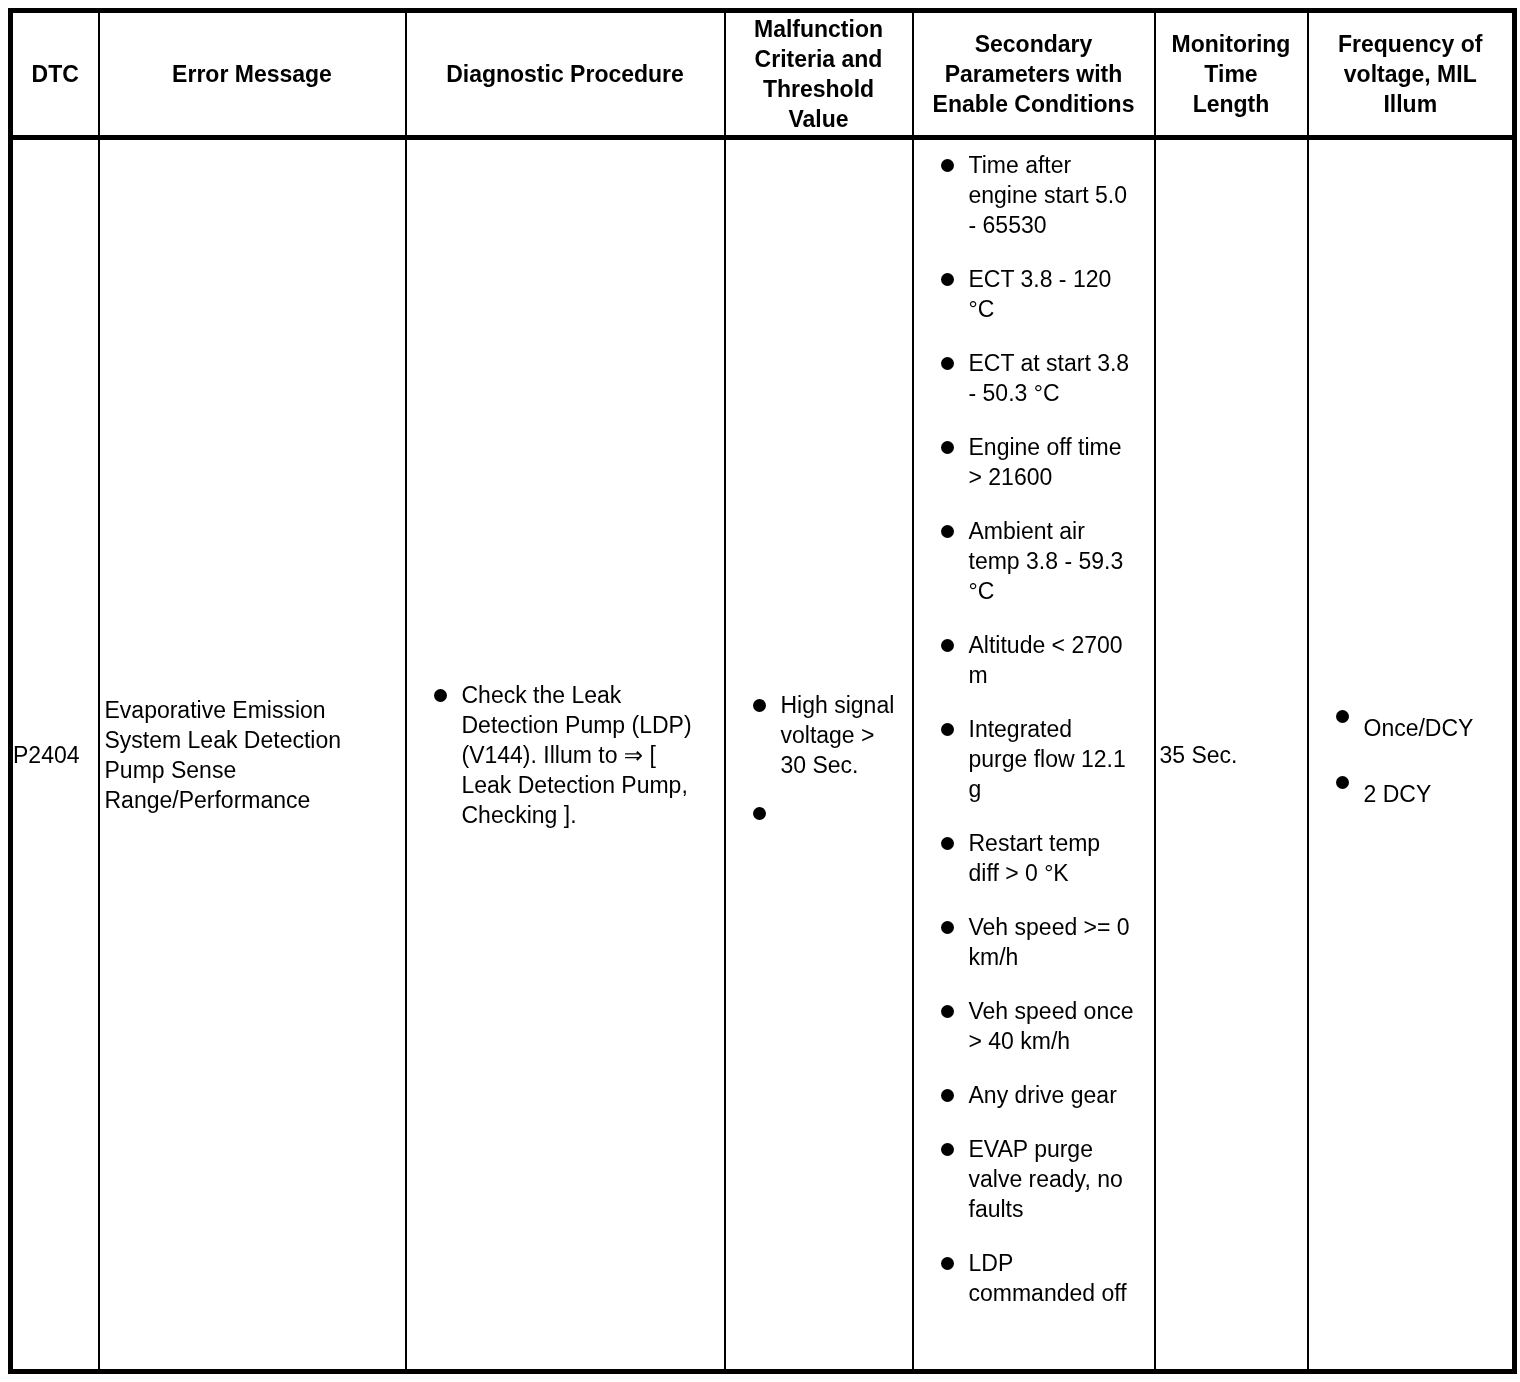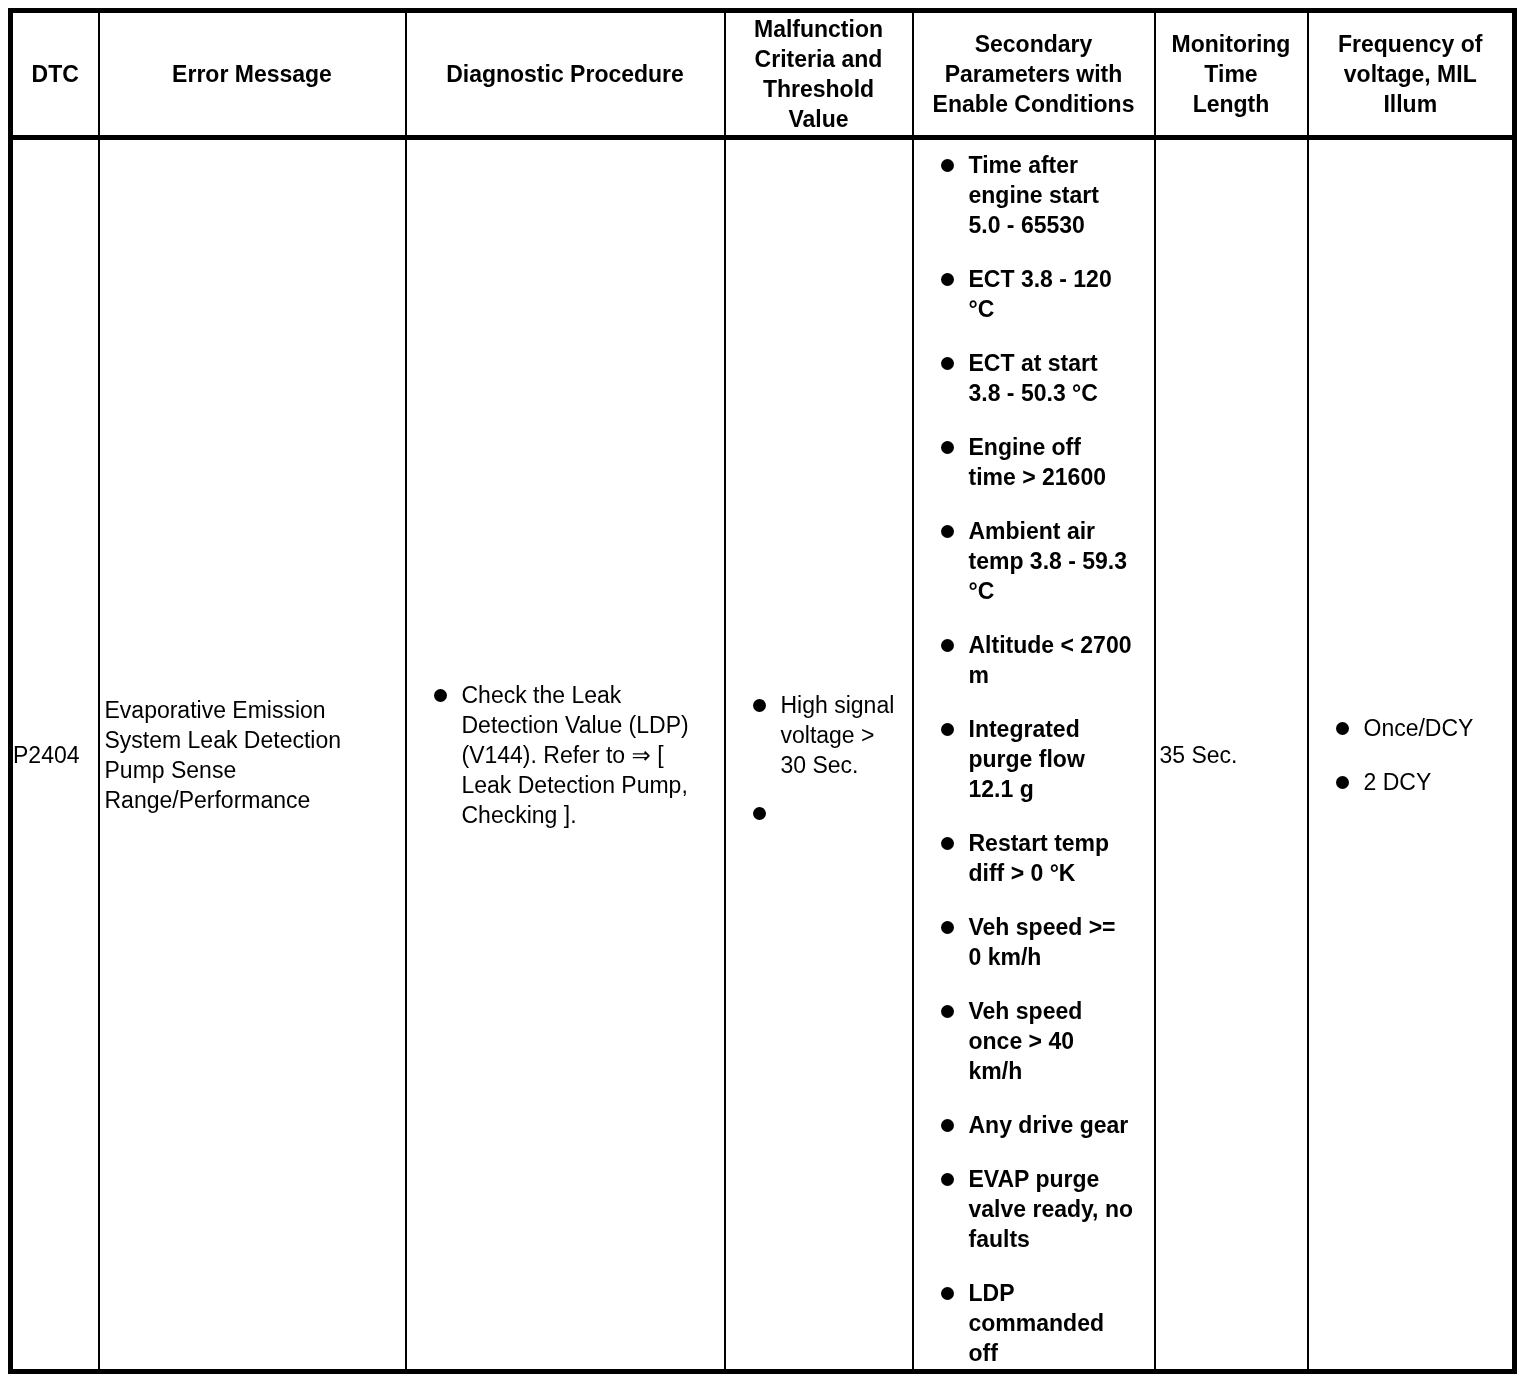--- a/index.html
+++ b/index.html
@@ -58,22 +58,22 @@
     flex: none;
     width: 13px; height: 13px;
     border-radius: 50%;
     background: #000;
     margin-top: 9px;
     margin-right: 15px;
   }
   .li-text { display: block; }
   .w-diag .li-text { width: 240px; }
   .w-malf .li-text { width: 120px; }
-  .w-sec  .li-text { width: 165px; font-weight: bold; }
-  .w-freq .li-text { width: 150px; }
+  .w-sec  .li-text { width: 165px; }
+  .w-freq .li-text { width: 150px; margin-top: 12px; }
 </style>
 </head>
 <body>
 
 <div class="page">
   <table class="dtc-table">
     <colgroup>
       <col style="width:88px">
       <col style="width:307px">
       <col style="width:319px">
@@ -98,21 +98,21 @@
         <td class="cell-dtc">
           <span>P2404</span>
         </td>
         <td class="cell-error">
           <p>Evaporative Emission System Leak Detection Pump Sense Range/Performance</p>
         </td>
         <td>
           <ul class="blist w-diag">
             <li>
               <span class="bullet"></span>
-              <span class="li-text">Check the Leak Detection Value (LDP) (V144). Refer to ⇒ [ Leak Detection Pump, Checking ].</span>
+              <span class="li-text">Check the Leak Detection Pump (LDP) (V144). Illum to ⇒ [ Leak Detection Pump, Checking ].</span>
             </li>
           </ul>
         </td>
         <td>
           <ul class="blist tight w-malf">
             <li>
               <span class="bullet"></span>
               <span class="li-text">High signal voltage &gt; 30 Sec.</span>
             </li>
             <li>

